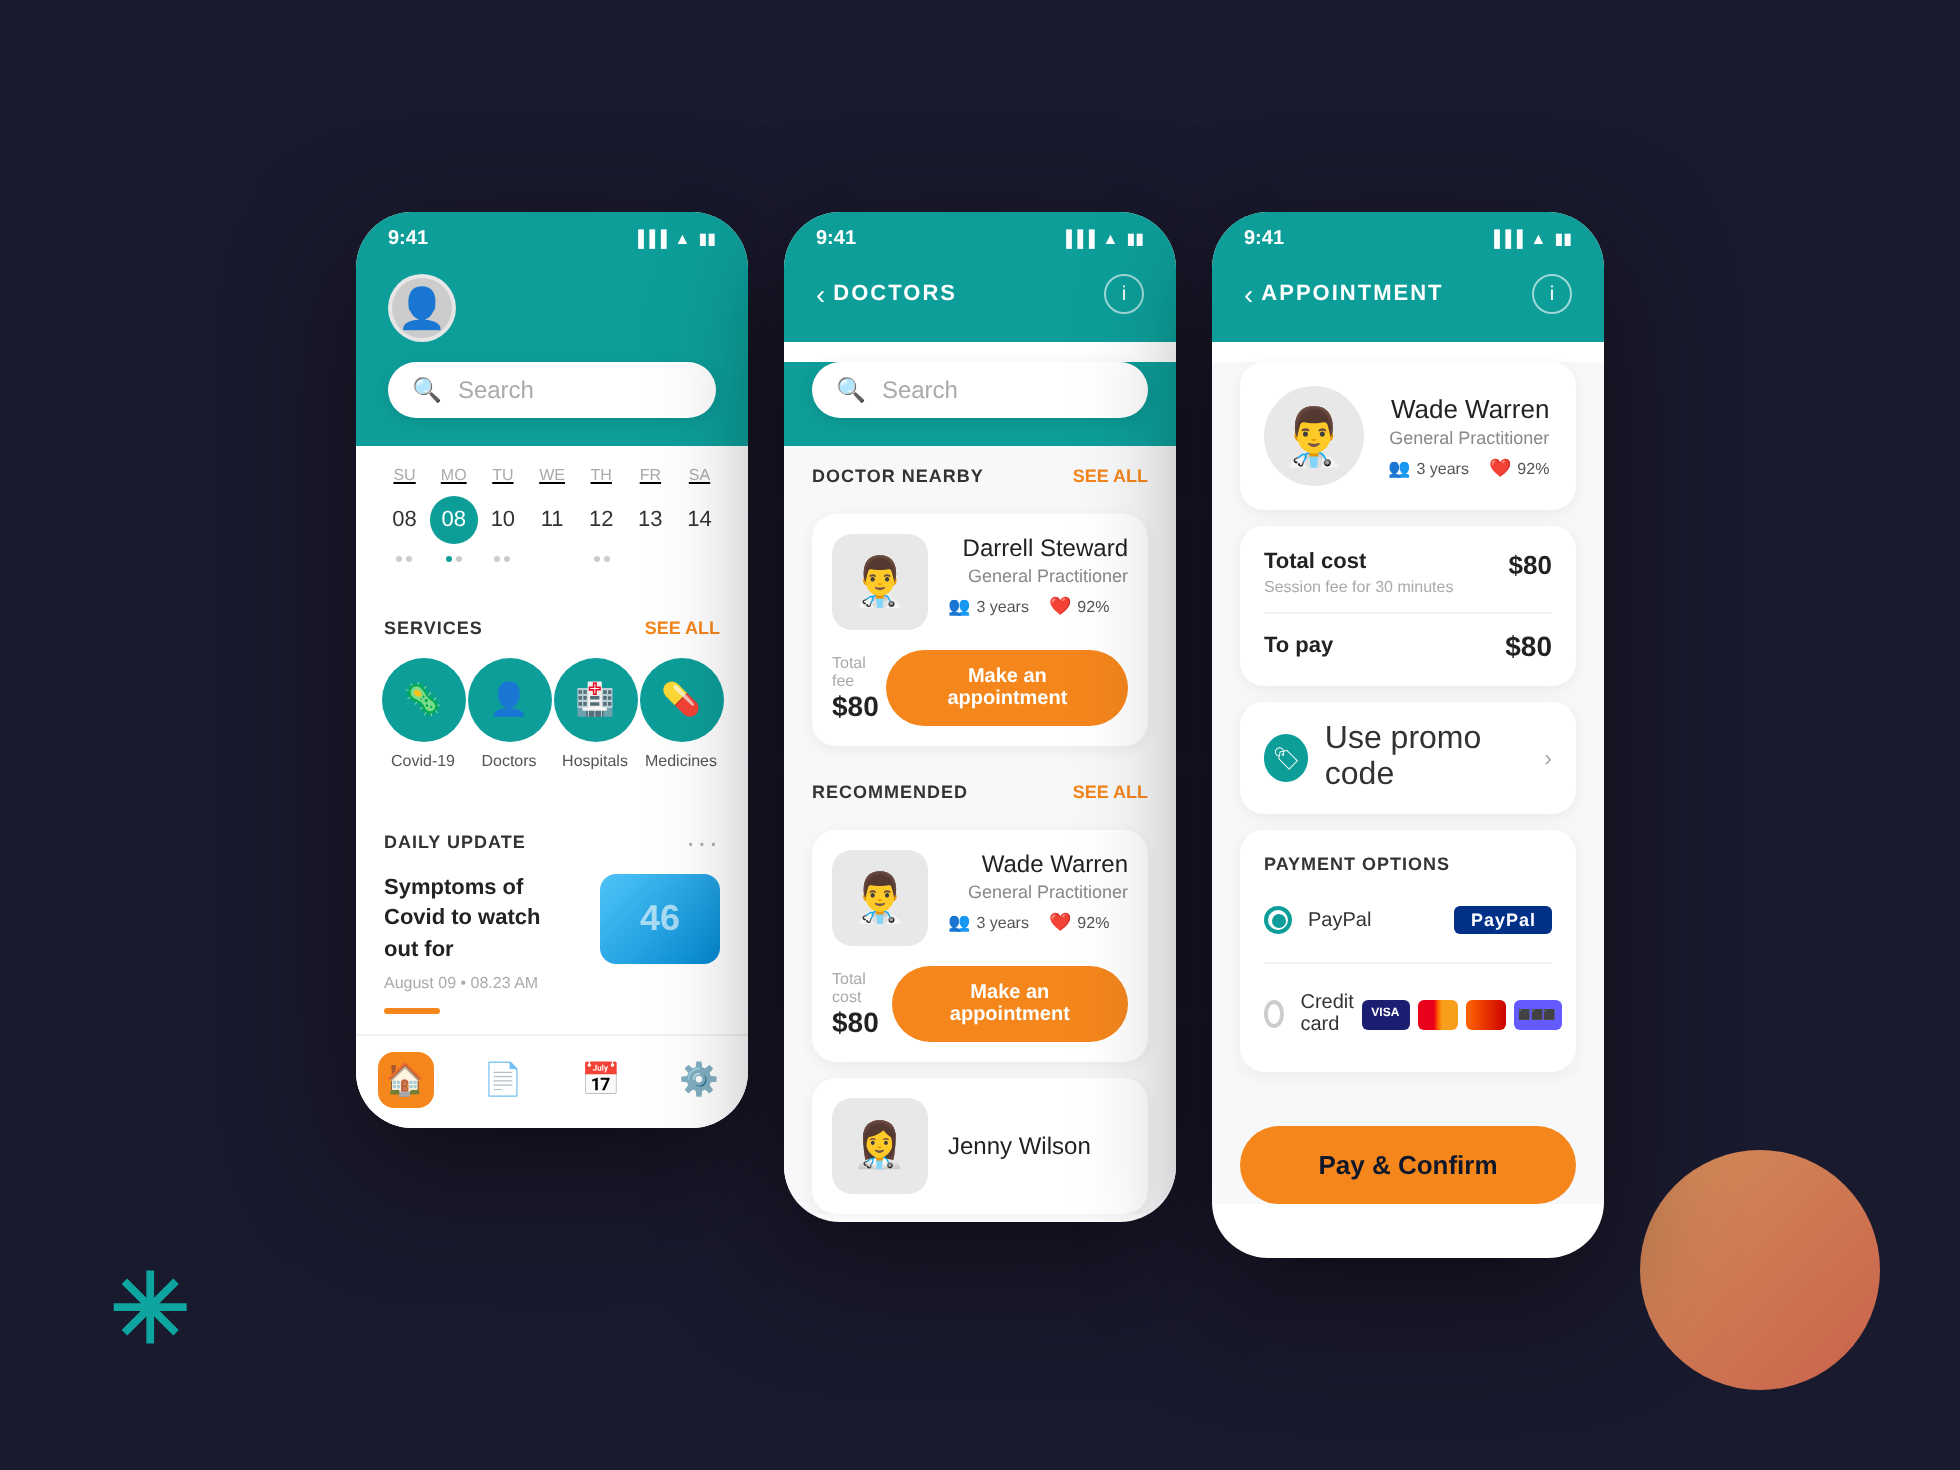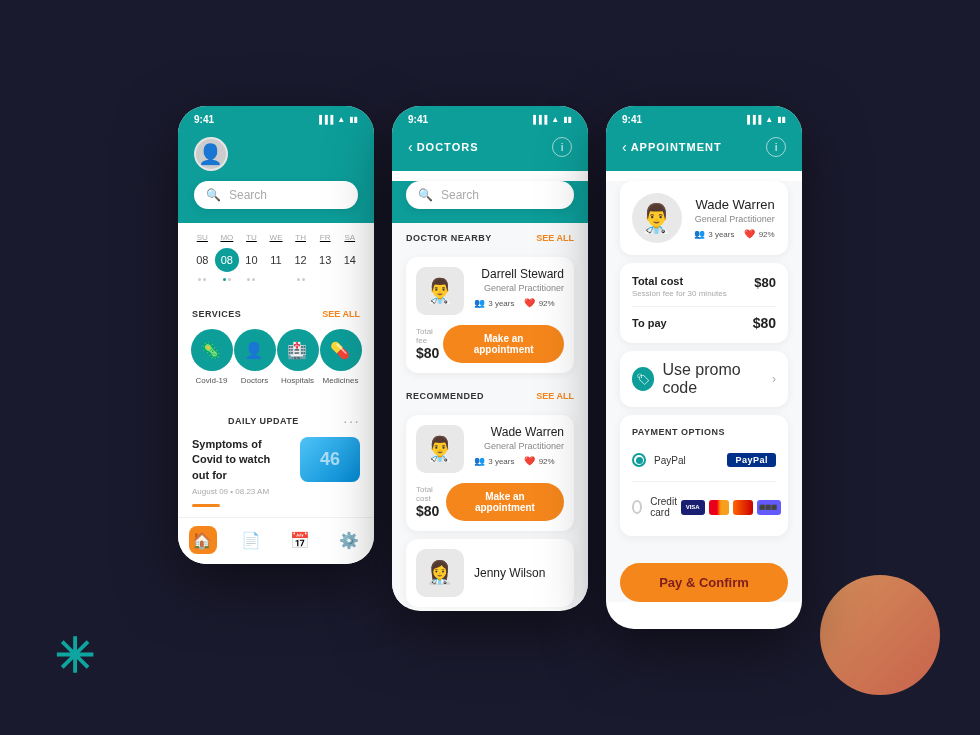--- a/index.html
+++ b/index.html
@@ -229,21 +229,20 @@
     .daily-update-section {
       background: #fff;
       margin-top: 8px;
       padding: 10px 14px;
     }
     .daily-header {
       display: flex;
       justify-content: space-between;
       align-items: center;
       margin-bottom: 8px;
-      margin-left: 36px;
     }
     .daily-dots {
       font-size: 14px;
       color: #aaa;
       letter-spacing: 1px;
     }
     .news-card {
       display: flex;
       gap: 10px;
       align-items: flex-start;
@@ -555,21 +554,21 @@
       width: 20px;
     }
     .mc2-logo {
       background: linear-gradient(to right, #ff6600, #cc0000);
       width: 20px;
     }
     .stripe-logo { background: #635bff; color: #fff; font-size: 5px; }
 
     .pay-btn {
       background: #f4861c;
-      color: #7f1d1d;
+      color: #0f172a;
       border: none;
       border-radius: 22px;
       padding: 12px;
       width: calc(100% - 28px);
       margin: 27px 14px;
       font-size: 13px;
       font-weight: 700;
       cursor: pointer;
       display: block;
     }

